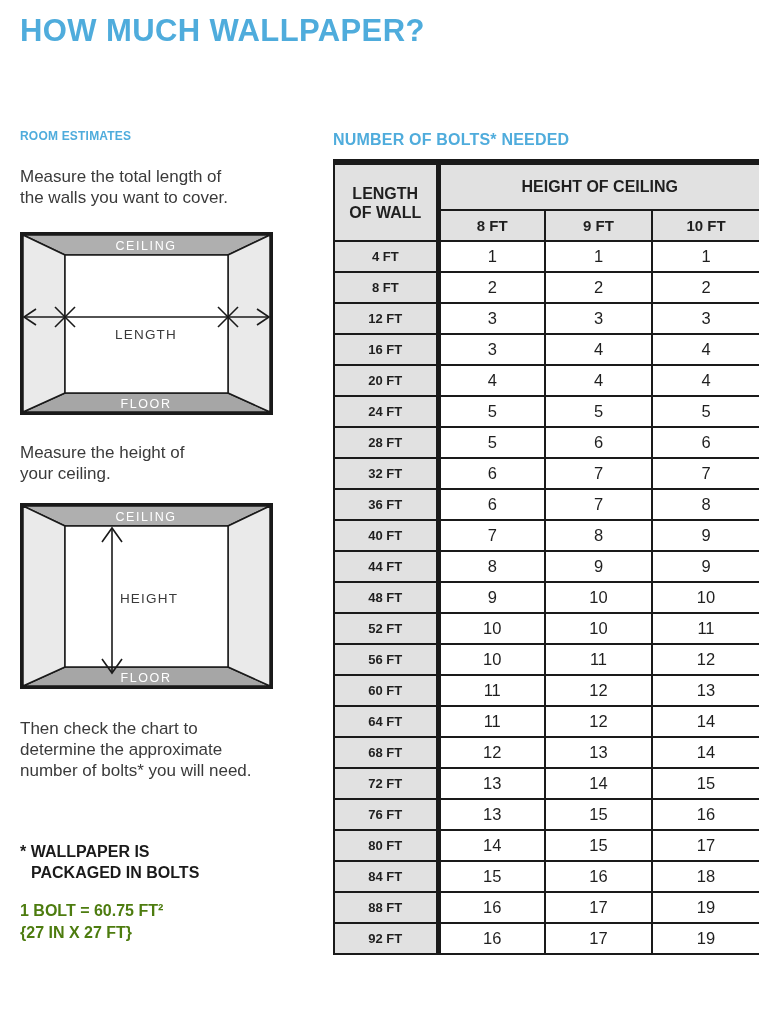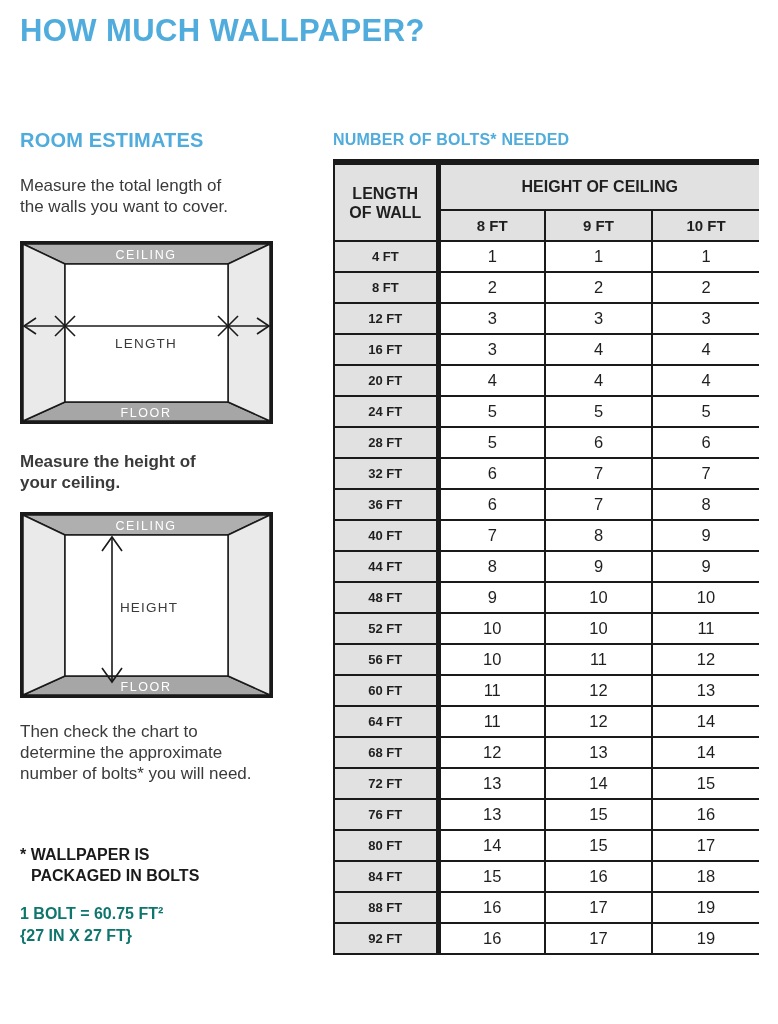--- a/index.html
+++ b/index.html
@@ -14,38 +14,38 @@
   .page{
     position:relative;width:778px;height:1024px;background:#ffffff;overflow:hidden;
   }
   .page-title{
     position:absolute;left:20px;top:13px;
     font-size:31px;font-weight:bold;letter-spacing:.4px;color:var(--accent);
   }
   
   .left-col{position:absolute;left:20px;top:129px;width:295px;}
   .section-heading{
-    font-size:20px;font-weight:bold;color:var(--accent);letter-spacing:.2px;
+    font-size:12px;font-weight:bold;color:var(--accent);letter-spacing:.2px;
   }
   .step{
     font-size:17px;line-height:21px;color:var(--text);
     white-space:pre-line;
   }
   .step1{margin-top:23px;}
   .diagram{display:block;}
   .diagram1{margin-top:24px;}
-  .step2{margin-top:27px;font-weight:bold;}
+  .step2{margin-top:27px;}
   .diagram2{margin-top:19px;}
-  .step3{margin-top:23px;}
+  .step3{margin-top:29px;}
   .footnote{
     margin-top:60px;font-size:16px;font-weight:bold;color:#1a1a1a;line-height:21px;
   }
   .footnote .indent{padding-left:11px;}
   .boltinfo{
-    margin-top:17px;font-size:16px;font-weight:bold;color:#0f766e;line-height:22px;
+    margin-top:17px;font-size:16px;font-weight:bold;color:#4d7c0f;line-height:22px;
   }
   .room-label{
     fill:#ffffff;font-size:12.5px;letter-spacing:1.6px;font-family:"Liberation Sans",sans-serif;
   }
   .measure-label{
     fill:#3a3a3a;font-size:13.5px;letter-spacing:1.2px;font-family:"Liberation Sans",sans-serif;
   }
   
   .right-col{position:absolute;left:333px;top:131px;width:425px;}
   .table-heading{

